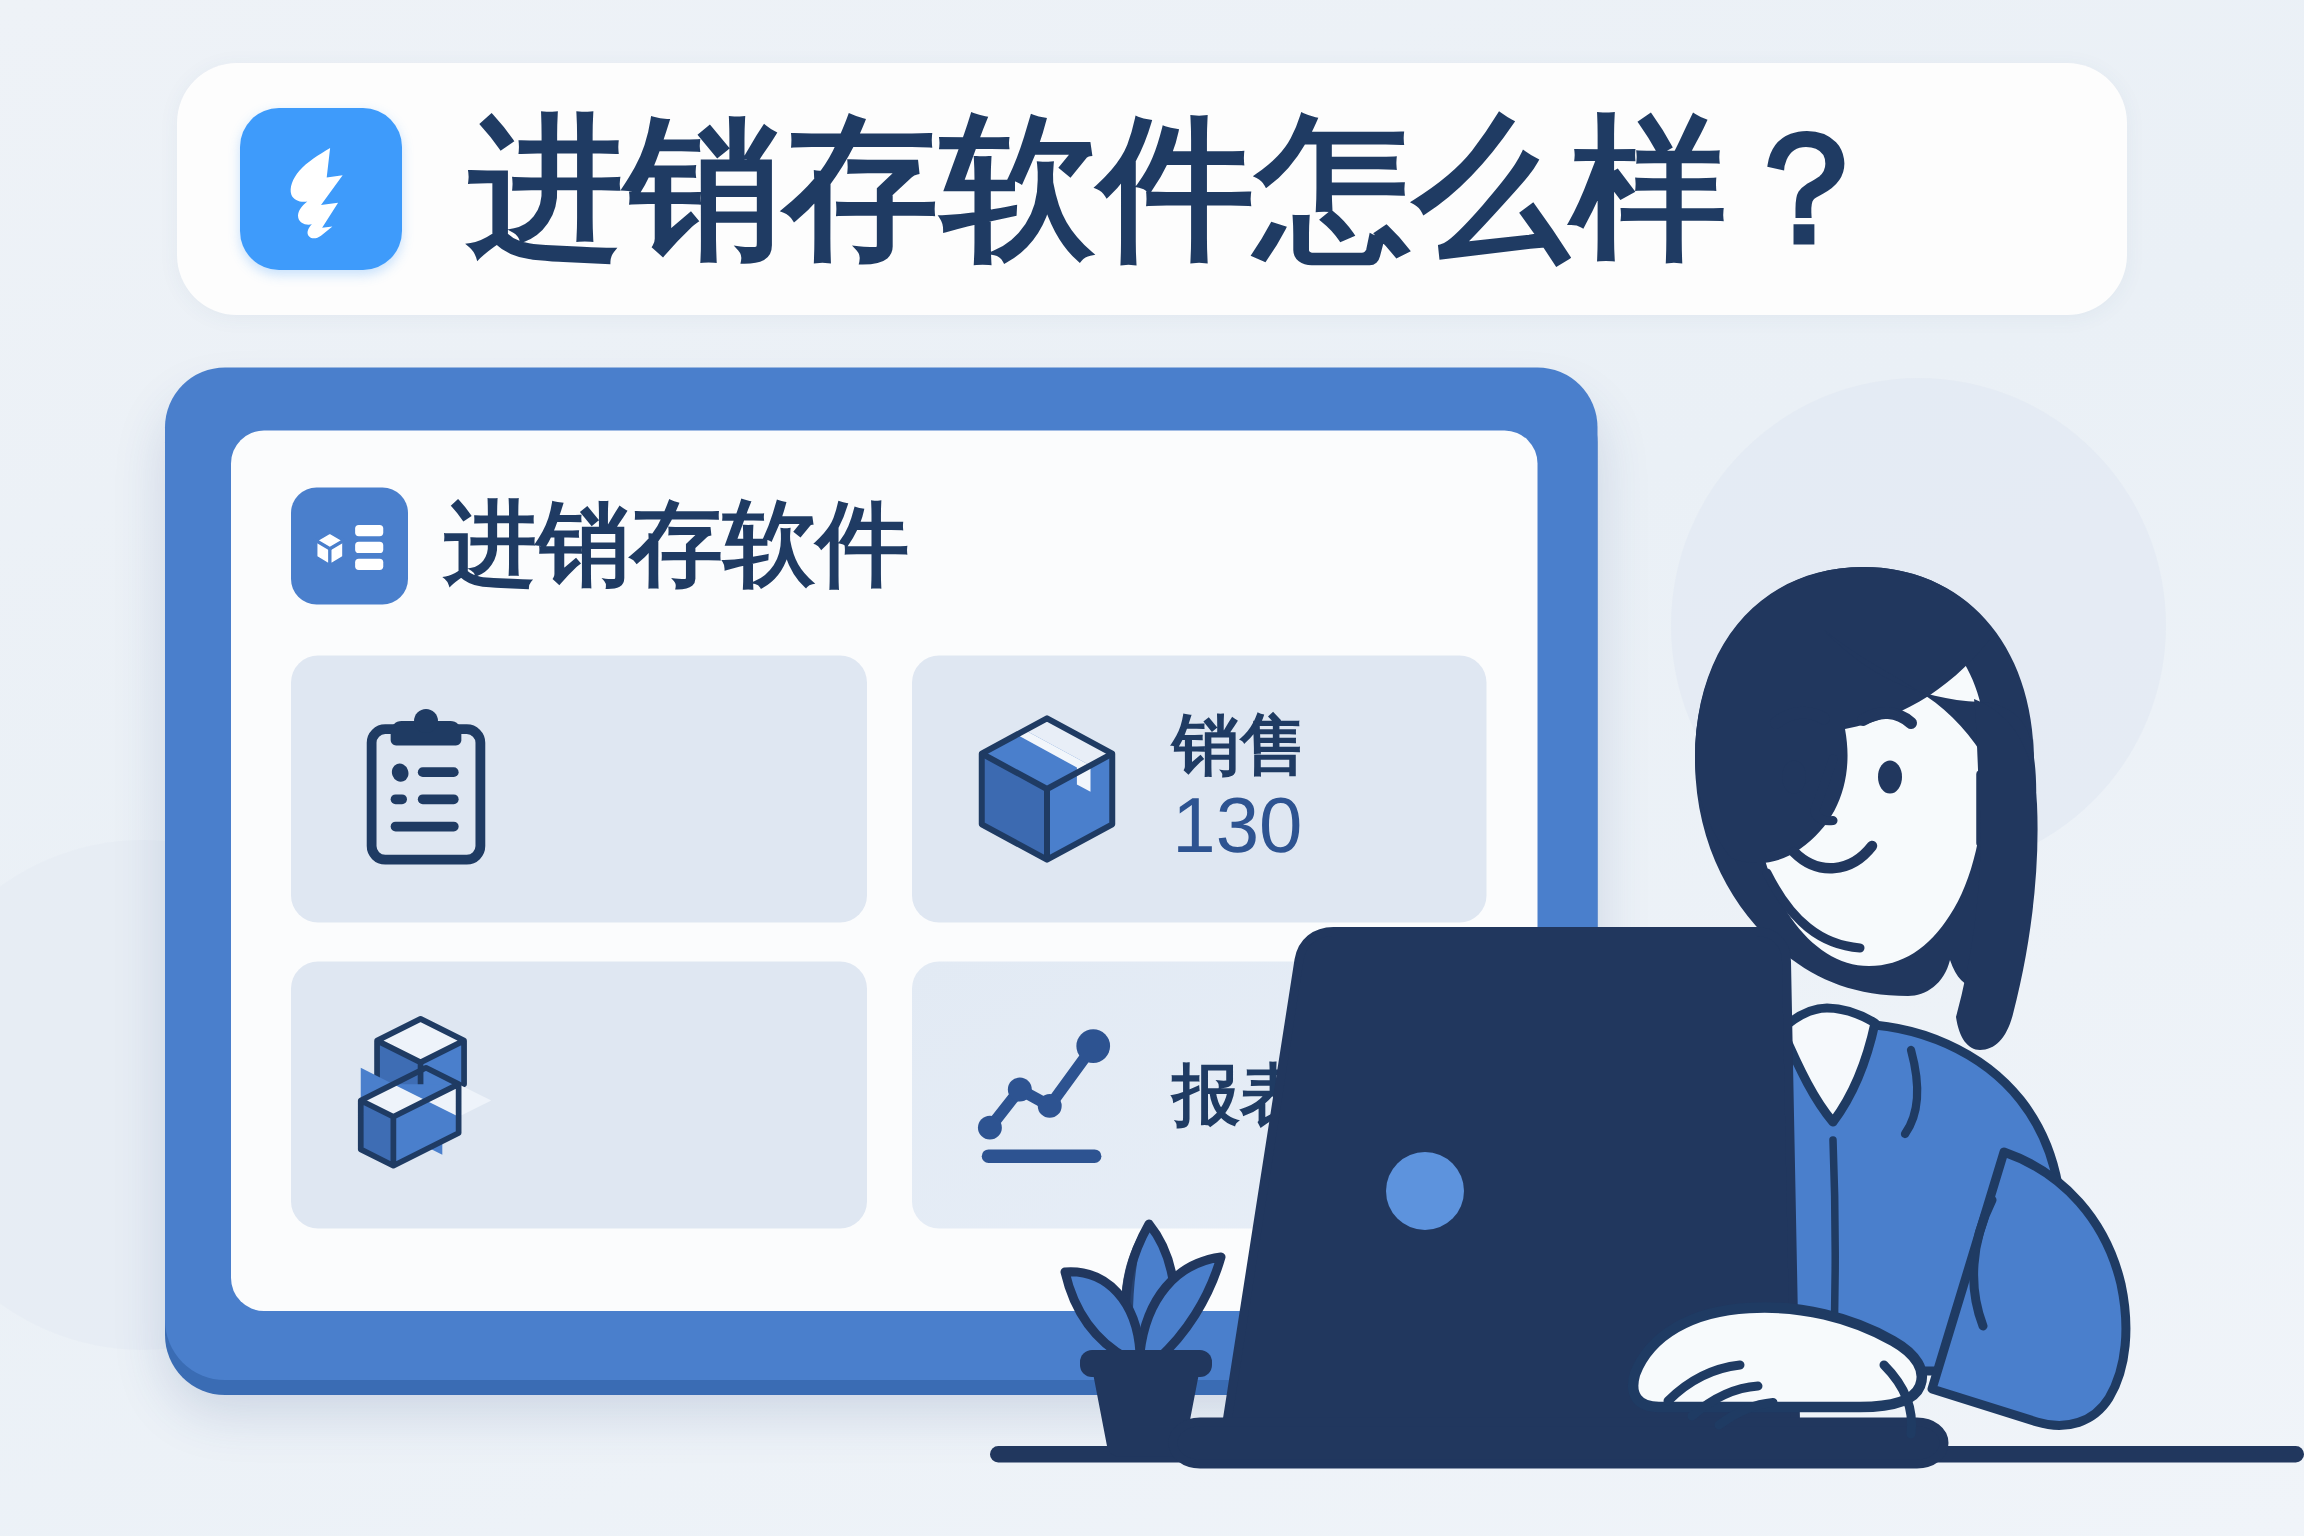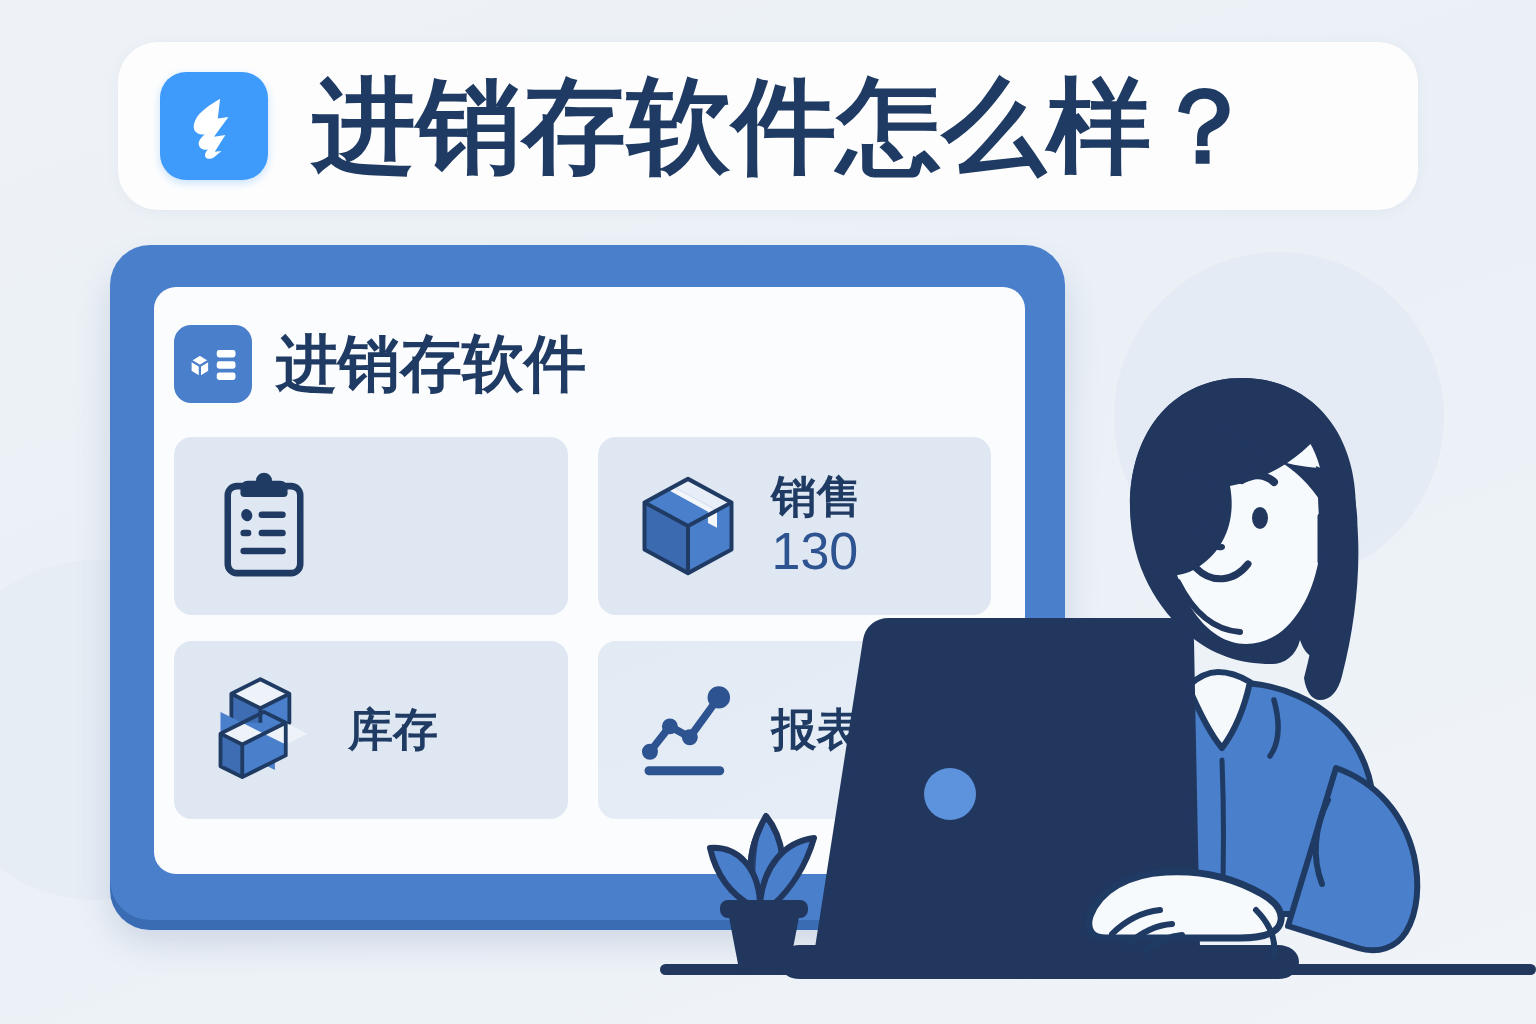--- a/index.html
+++ b/index.html
@@ -62,21 +62,21 @@
     width: 955px; height: 675px;
     background: #4a7fcc;
     border-radius: 40px;
     padding: 42px 40px 46px 44px;
     box-shadow: 0 10px 0 #3a6cb4, 0 22px 34px rgba(45,80,135,.17);
   }
   .screen {
     width: 100%; height: 100%;
     background: #fbfcfd;
     border-radius: 22px;
-    padding: 38px 34px 34px 20px;
+    padding: 38px 34px 34px 40px;
     position: relative;
     overflow: hidden;
   }
 
   
   .screen-head { display: flex; align-items: center; gap: 24px; margin-bottom: 34px; }
   .screen-head-icon {
     width: 78px; height: 78px;
     border-radius: 17px;
     background: #4a7fcc;
@@ -203,21 +203,20 @@
               <path fill="#4a7fcc" d="M20 28 38 37v17l-18-9-12-6V22z"></path>
               <path fill="#4a7fcc" d="M20 28 8 34v18l12 6 24-12V28z"></path>
               <path fill="#2d5391" d="M20 40v18L8 52V34z" opacity=".4"></path>
               <path fill="#eef3fa" d="M20 28 8 34l12 6 12-6z"></path>
               <path fill="#eef3fa" d="M44 28 32 34l12 6 12-6z"></path>
               <path fill="none" stroke="#1f3b63" stroke-width="2.1" stroke-linejoin="round" d="M20 28 8 34v18l12 6 24-12V28l-12-6-12 6M8 34l12 6 24-12M20 40v18"></path>
               <path fill="#4a7fcc" d="M44 28 32 34v18l12 6 12-6V34z" opacity="0"></path>
             </svg>
           </div>
           <div class="stat-text">
-            <div class="stat-label">库存</div>
           </div>
         </div>
 
         <div class="stat-card reports">
           <div class="stat-ico">
             <svg viewBox="0 0 64 64" aria-hidden="true">
               <polyline fill="none" stroke="#2d5391" stroke-width="4.2" stroke-linecap="round" stroke-linejoin="round" points="11,44 22,30 33,36 49,14"></polyline>
               <circle cx="11" cy="44" r="4.4" fill="#2d5391"></circle>
               <circle cx="22" cy="30" r="4.4" fill="#2d5391"></circle>
               <circle cx="33" cy="36" r="4.4" fill="#2d5391"></circle>

